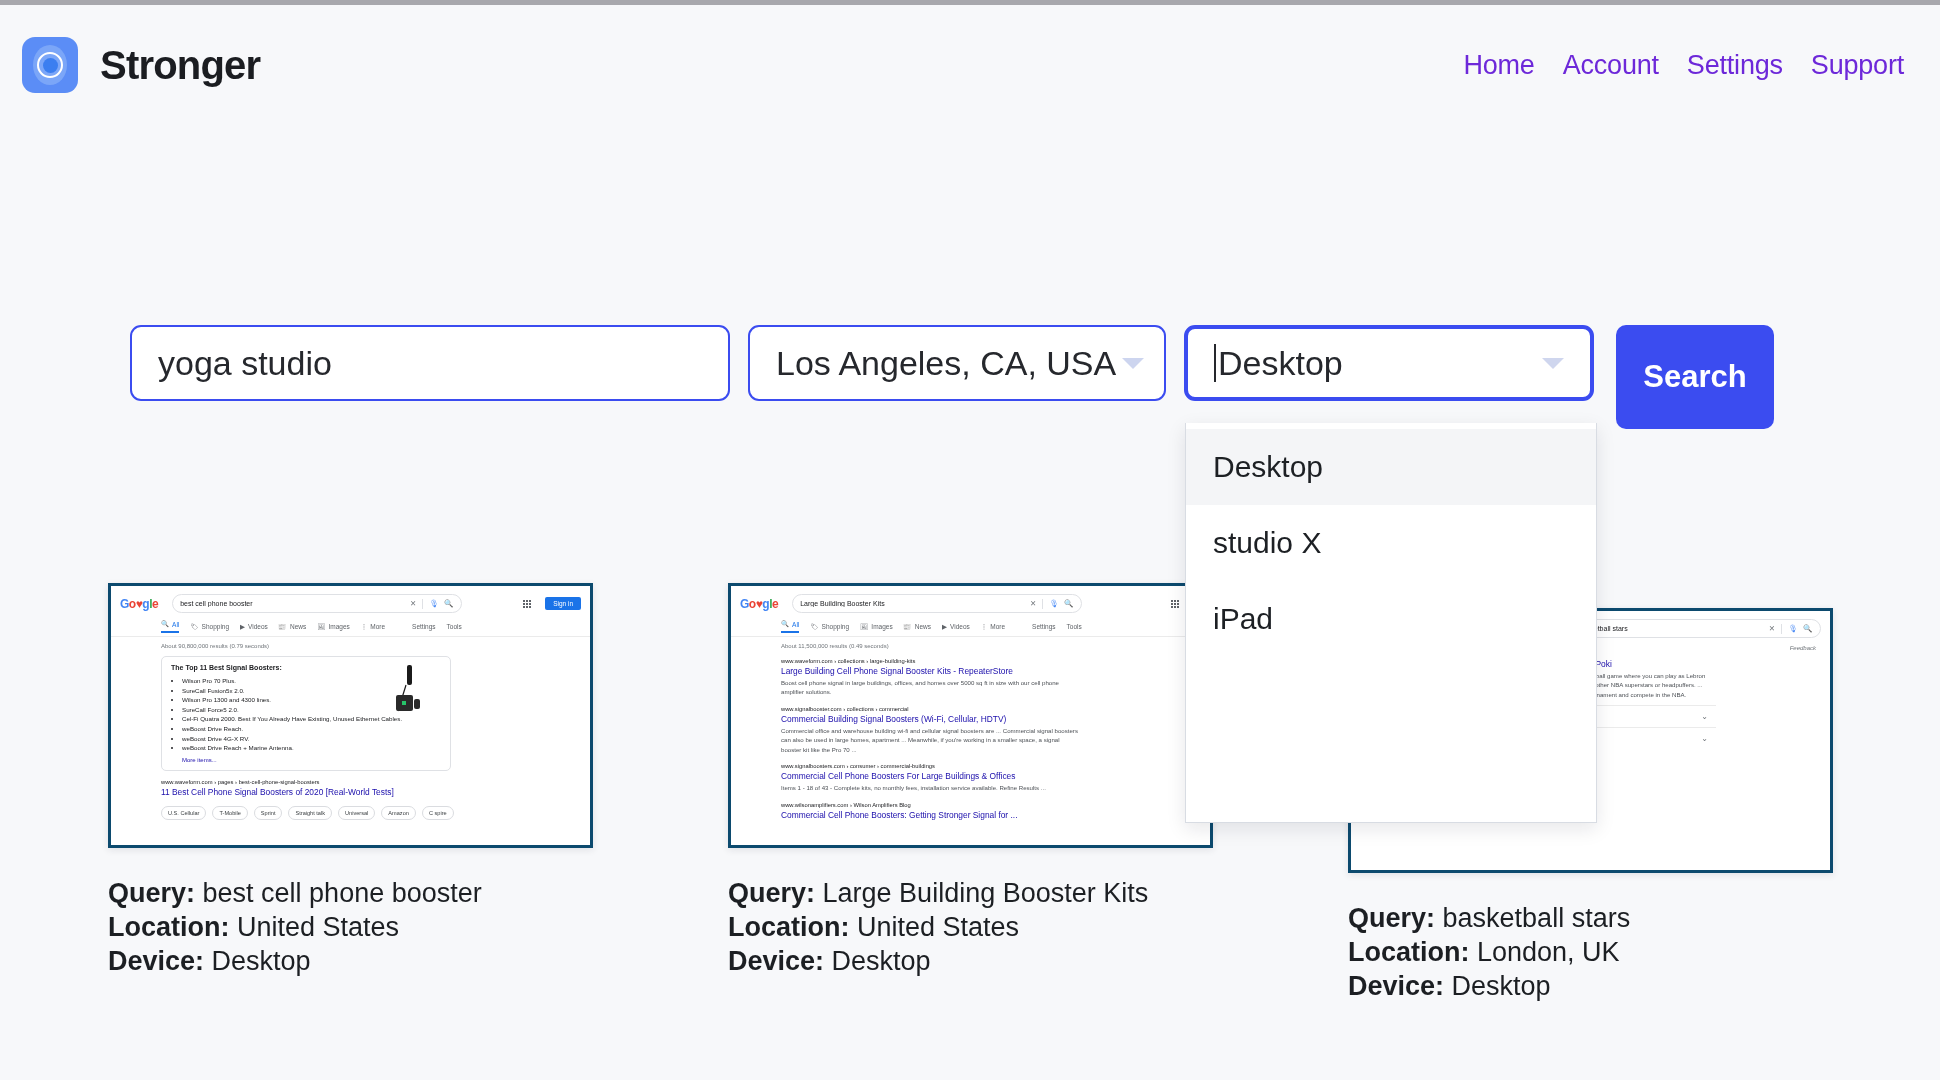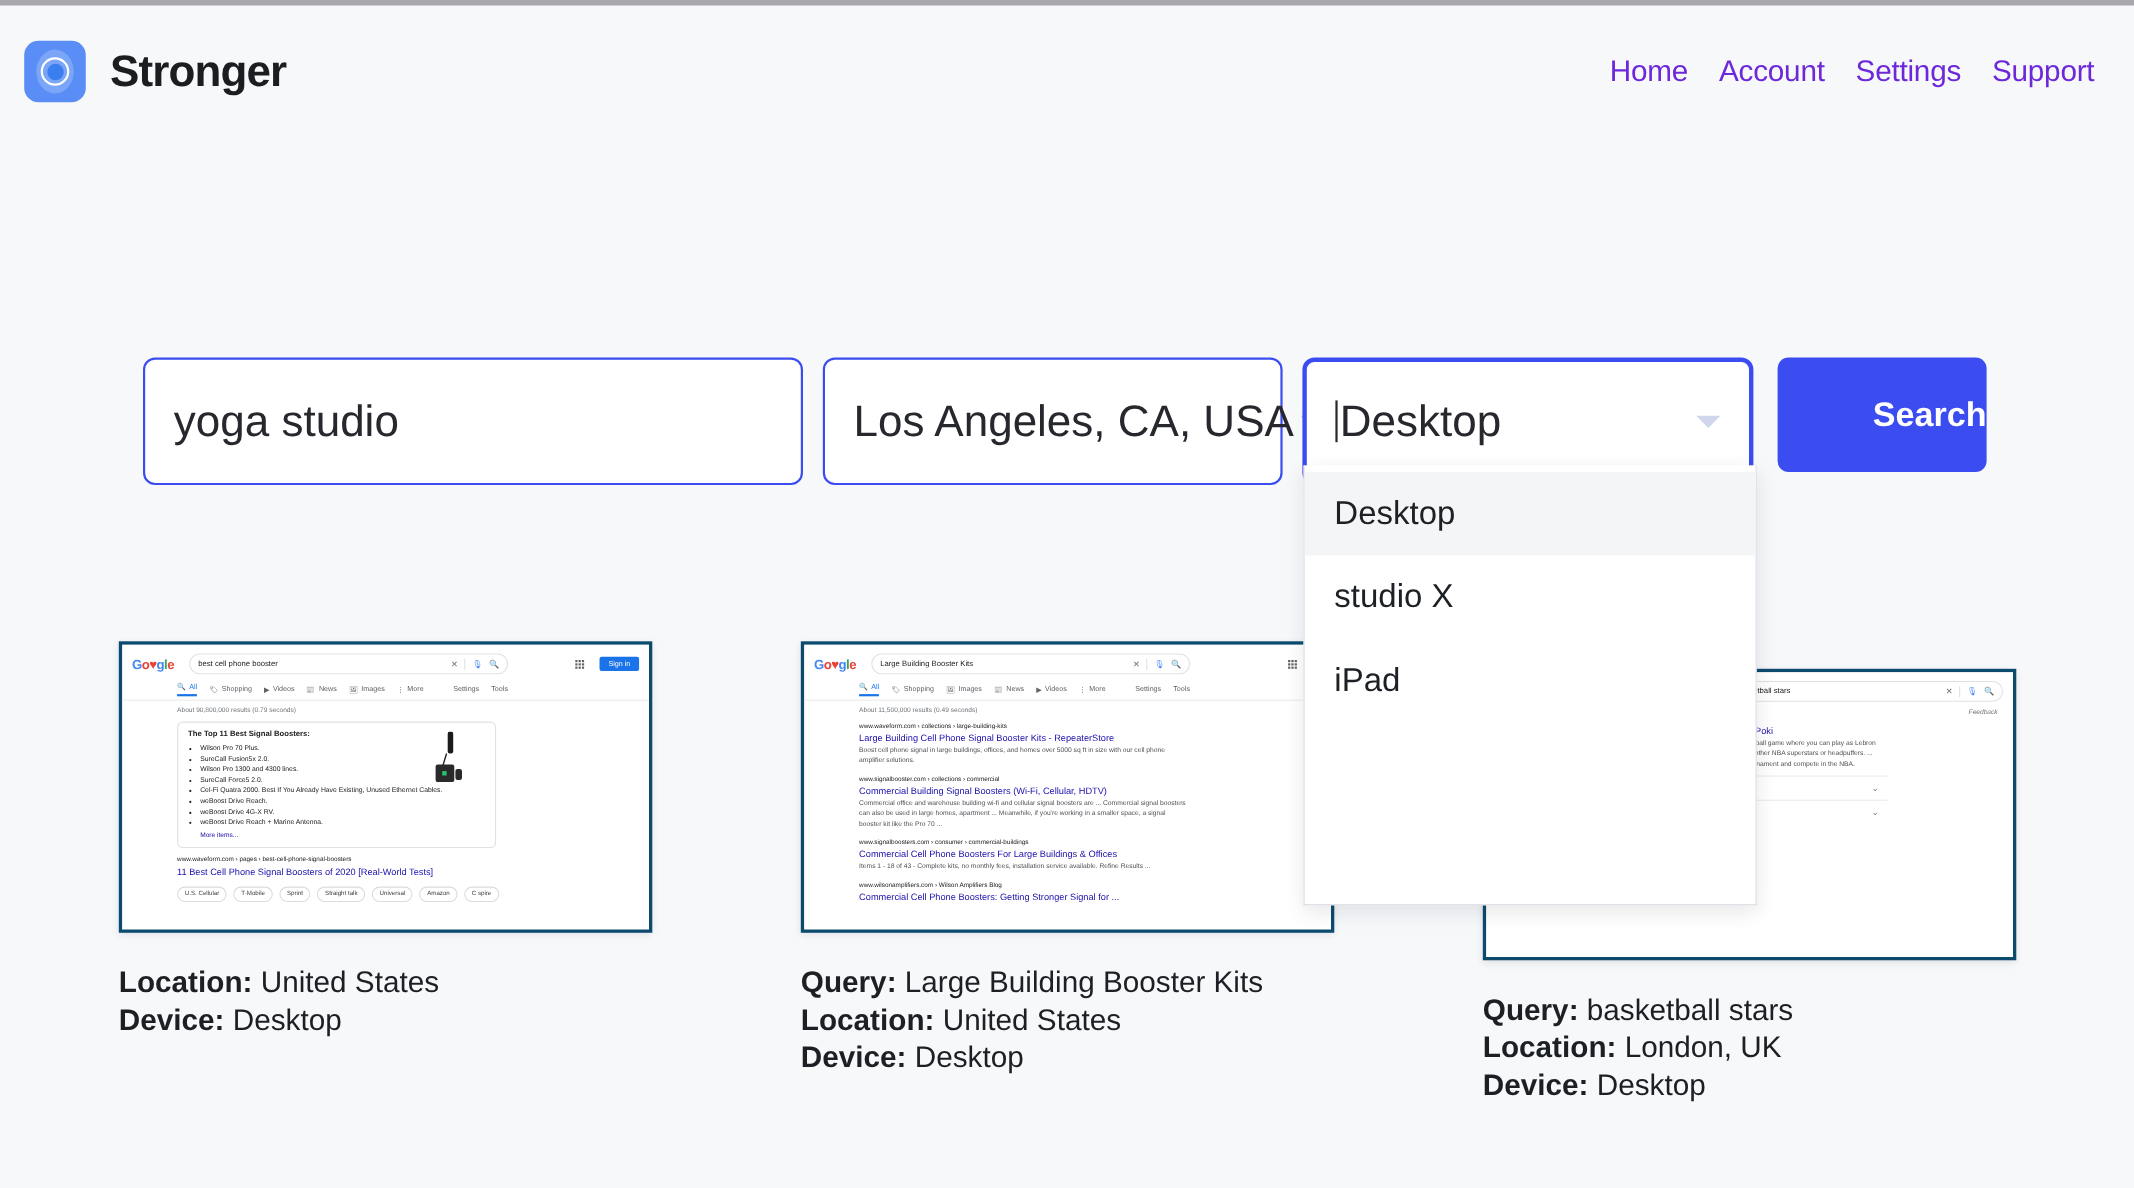--- a/index.html
+++ b/index.html
@@ -54,24 +54,24 @@
 
   
   .search-row {
     position: absolute; top: 325px; left: 130px;
     display: flex; align-items: flex-start; gap: 0px;
   }
   .field {
     background: #ffffff;
     border: 2.2px solid #3b4cf0;
     border-radius: 11px;
-    height: 116px;
+    height: 76px;
     display: flex; align-items: center;
     padding: 0 26px;
-    font-size: 40px; color: #26282d;
+    font-size: 34px; color: #26282d;
   }
   .field.query { width: 600px; margin-right: 18px; }
   .field.location {
     width: 418px; margin-right: 18px;
     justify-content: space-between;
   }
   .field.device {
     width: 410px; margin-right: 22px;
     border-width: 4px;
     border-color: #3b4cf0;
@@ -87,27 +87,26 @@
     width: 0; height: 0;
     border-left: 11px solid transparent;
     border-right: 11px solid transparent;
     border-top: 11px solid #cfd6ee;
     flex: none;
   }
   .loc-text { white-space: nowrap; }
   .loc-inner { display: flex; align-items: center; gap: 6px; }
   .loc-inner .tri-down { border-top-color: #cdd5ef; }
   .search-btn {
-    height: 104px; width: 190px;
+    height: 104px; width: 158px;
     background: #3b4cf0; color: #fff;
     border: none; border-radius: 10px;
     font-size: 31px; font-weight: bold;
     font-family: "Liberation Sans", sans-serif;
     cursor: pointer;
-    text-align: right;
   }
 
   
   .dropdown {
     position: absolute; top: 423px; left: 1185px;
     width: 412px; height: 400px;
     background: #ffffff;
     border: 1px solid #d8dce3;
     border-top: none;
     box-shadow: 0 6px 18px rgba(20,24,40,.10);
@@ -347,20 +346,21 @@
           <span class="chip">T-Mobile</span>
           <span class="chip">Sprint</span>
           <span class="chip">Straight talk</span>
           <span class="chip">Universal</span>
           <span class="chip">Amazon</span>
           <span class="chip">C spire</span>
         </div>
       </div>
     </div>
     <div class="caption">
+      <div class="line"><b>Query:</b> <span>best cell phone booster</span></div>
       <div class="line"><b>Location:</b> <span>United States</span></div>
       <div class="line"><b>Device:</b> <span>Desktop</span></div>
     </div>
   </div>
 
   <div class="card c2">
     <div class="shot">
       <div class="shot-bar">
         <div class="g-logo">
           <i class="g-b">G</i><i class="g-r">o</i><i class="g-heart">♥</i><i class="g-b">g</i><i class="g-g">l</i><i class="g-r">e</i>

